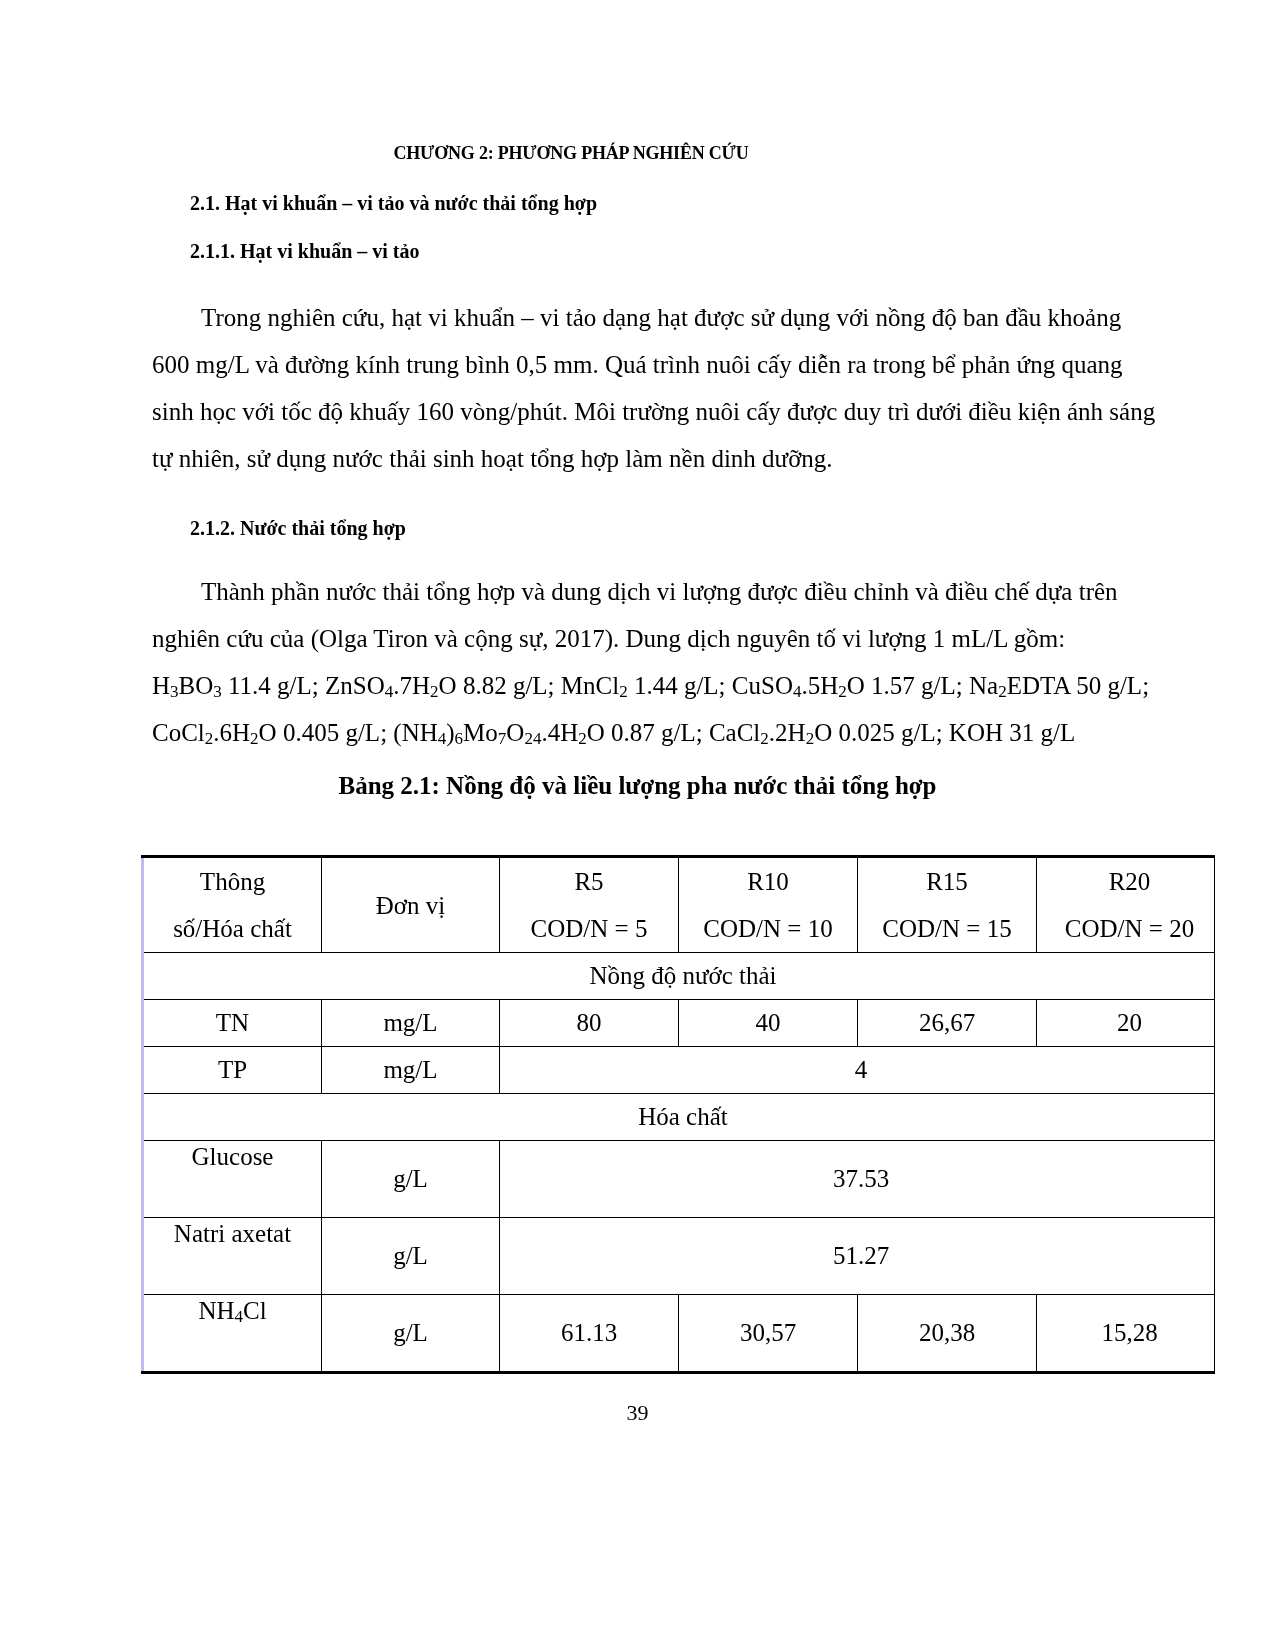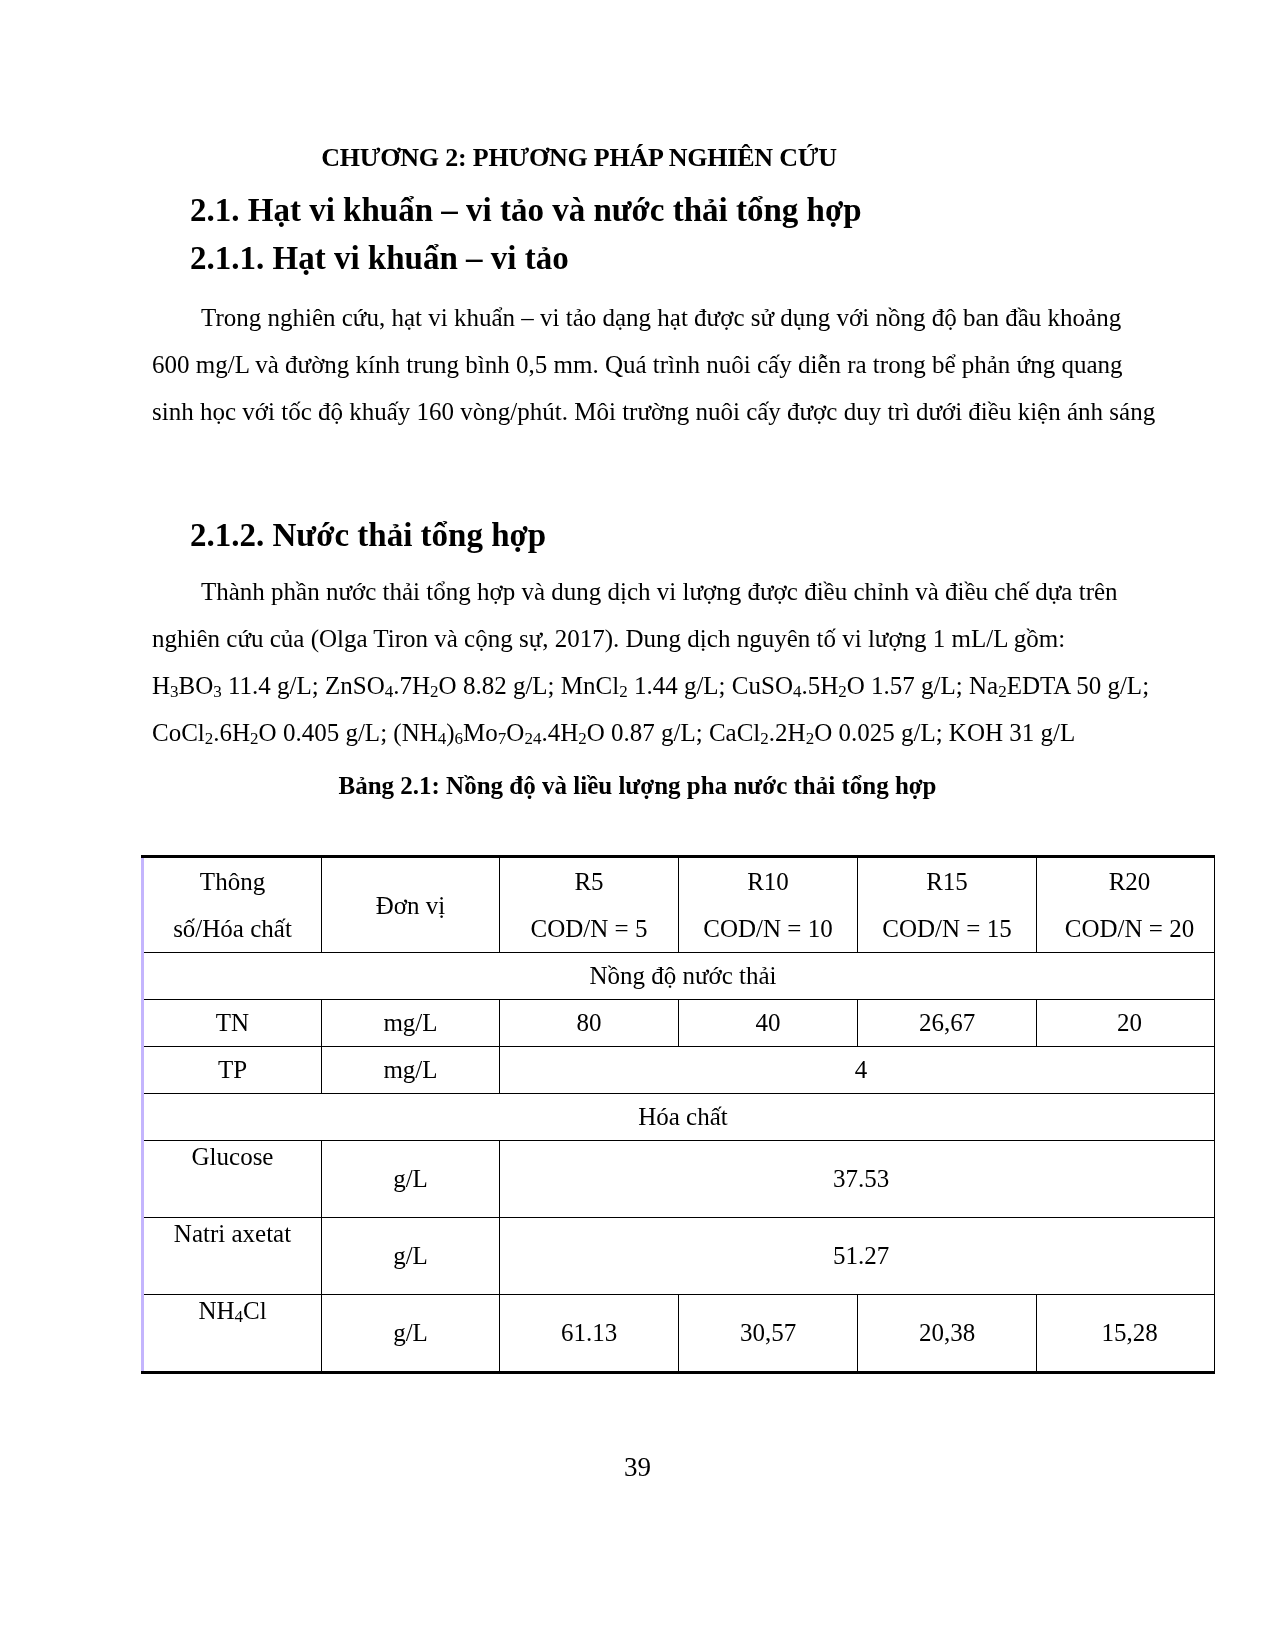--- a/index.html
+++ b/index.html
@@ -16,32 +16,32 @@
       color: #000000;
     }
     .page {
       position: absolute;
       left: 0; top: 0;
       width: 1275px;
       height: 1650px;
     }
     .chapter-title {
       position: absolute;
-      left: 16px; width: 1126px;
+      left: 8px; width: 1126px;
       top: 143px;
       text-align: center;
       font-weight: bold;
-      font-size: 26px;
+      font-size: 18px;
       letter-spacing: -0.2px;
     }
     .heading {
       position: absolute;
       left: 190px;
       font-weight: bold;
-      font-size: 33px;
+      font-size: 20px;
     }
     .h-21 { top: 192px; }
     .h-211 { top: 240px; }
     .h-212 { top: 517px; }
     .para {
       position: absolute;
       left: 152px;
       width: 1071px;
       font-size: 25px;
       line-height: 47px;
@@ -83,39 +83,40 @@
     table.data-table td.first-col { border-left: 3px solid #c4b5fd; }
     table.data-table td.last-col { border-right: 1.5px solid #000; padding-left: 8px; }
     .hdr-row td { height: 92px; line-height: 47px; }
     .section-row td { height: 46px; font-weight: normal; }
     .std-row td { height: 46px; }
     .tall-row td { height: 74px; }
     .tall-row td.top-aligned { vertical-align: top; padding-top: 2px; }
     .page-number {
       position: absolute;
       left: 0; width: 1275px;
-      top: 1452px;
-      text-align: center;
-      font-size: 27px;
+      top: 1400px;
+      text-align: center;
+      font-size: 22px;
     }
   </style>
 </head>
 <body>
 
 <div class="page">
 
   <div class="chapter-title">CHƯƠNG 2: PHƯƠNG PHÁP NGHIÊN CỨU</div>
 
   <div class="heading h-21">2.1. Hạt vi khuẩn – vi tảo và nước thải tổng hợp</div>
   <div class="heading h-211">2.1.1. Hạt vi khuẩn – vi tảo</div>
 
   <div class="para para-1">
     <span class="line indent">Trong nghiên cứu, hạt vi khuẩn – vi tảo dạng hạt được sử dụng với nồng độ ban đầu khoảng</span>
     <span class="line">600 mg/L và đường kính trung bình 0,5 mm. Quá trình nuôi cấy diễn ra trong bể phản ứng quang</span>
     <span class="line">sinh học với tốc độ khuấy 160 vòng/phút. Môi trường nuôi cấy được duy trì dưới điều kiện ánh sáng</span>
+    <span class="line">tự nhiên, sử dụng nước thải sinh hoạt tổng hợp làm nền dinh dưỡng.</span>
   </div>
 
   <div class="heading h-212">2.1.2. Nước thải tổng hợp</div>
 
   <div class="para para-2">
     <span class="line indent">Thành phần nước thải tổng hợp và dung dịch vi lượng được điều chỉnh và điều chế dựa trên</span>
     <span class="line">nghiên cứu của (Olga Tiron và cộng sự, 2017). Dung dịch nguyên tố vi lượng 1 mL/L gồm:</span>
     <span class="line chem">H<sub>3</sub>BO<sub>3</sub> 11.4 g/L; ZnSO<sub>4</sub>.7H<sub>2</sub>O 8.82 g/L; MnCl<sub>2</sub> 1.44 g/L; CuSO<sub>4</sub>.5H<sub>2</sub>O 1.57 g/L; Na<sub>2</sub>EDTA 50 g/L;</span>
     <span class="line chem">CoCl<sub>2</sub>.6H<sub>2</sub>O 0.405 g/L; (NH<sub>4</sub>)<sub>6</sub>Mo<sub>7</sub>O<sub>24</sub>.4H<sub>2</sub>O 0.87 g/L; CaCl<sub>2</sub>.2H<sub>2</sub>O 0.025 g/L; KOH 31 g/L</span>
   </div>

